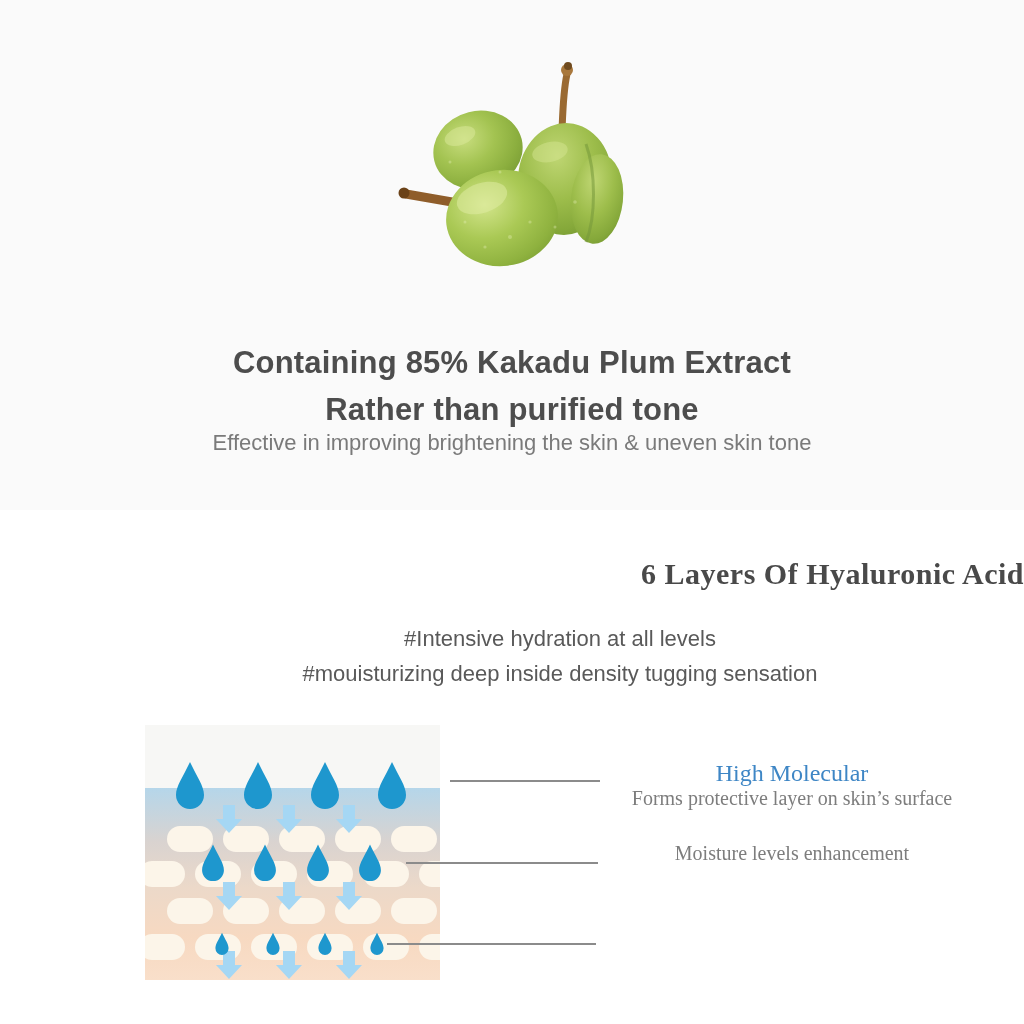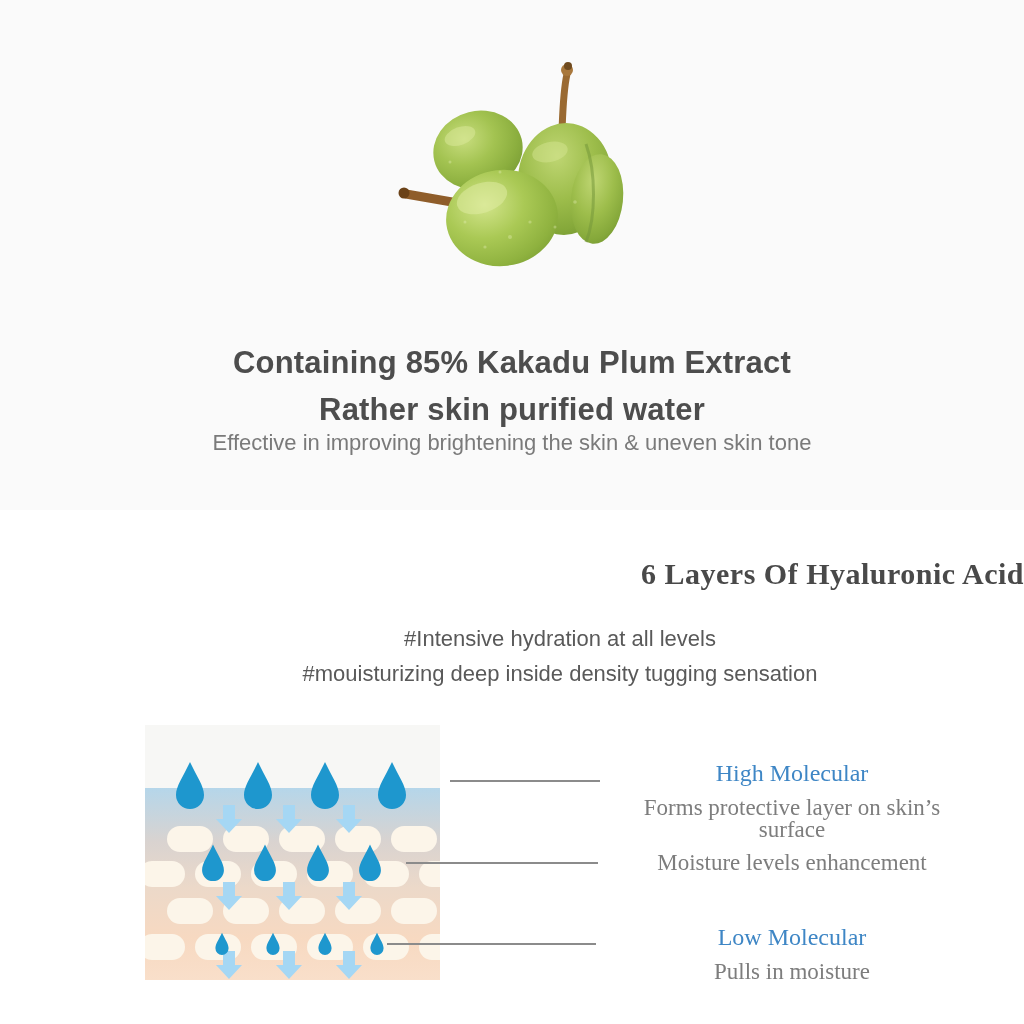--- a/index.html
+++ b/index.html
@@ -32,21 +32,21 @@
   .skin-diagram-svg{position:absolute;left:145px;top:725px;width:295px;height:255px;}
   .connector{position:absolute;height:2px;background:#8b8b8b;}
   .connector.high{left:450px;top:780px;width:150px;}
   .connector.medium{left:406px;top:862px;width:192px;}
   .connector.low{left:387px;top:943px;width:209px;}
   .layer-label{position:absolute;left:612px;width:360px;font-family:"Liberation Serif","DejaVu Serif",serif;text-align:center;}
   .layer-label.high{top:759px;}
   .layer-label.medium{top:842px;}
   .layer-label.low{top:923px;}
   .layer-title{font-size:24px;color:#3e86c5;line-height:28px;}
-  .layer-desc{font-size:23px;color:#7d7d7d;line-height:22px;margin-top:10px;}
+  .layer-desc{font-size:20px;color:#7d7d7d;line-height:22px;}
 </style>
 </head>
 <body>
 
 <div class="page">
 
   <div class="section-top"></div>
 
   <svg class="plums-svg" viewBox="0 0 280 244">
     <defs>
@@ -99,21 +99,21 @@
       <circle cx="75" cy="170" r="1.5"></circle>
         <circle cx="185" cy="150" r="1.8"></circle>
         <circle cx="165" cy="175" r="1.5"></circle>
       <circle cx="110" cy="120" r="1.5"></circle>
         <circle cx="60" cy="110" r="1.5"></circle>
     </g>
   </svg>
 
   <div class="main-heading">
     <div>Containing 85% Kakadu Plum Extract</div>
-    <div>Rather skin purified water</div>
+    <div>Rather than purified tone</div>
   </div>
 
   <div class="subtitle">Effective in improving brightening the skin &amp; uneven skin tone</div>
 
   <div class="serif-heading">6 Layers Of Hyaluronic Acid</div>
 
   <div class="hashtags">
     <div>#Intensive hydration at all levels</div>
     <div>#mouisturizing deep inside density tugging sensation</div>
   </div>
@@ -214,18 +214,14 @@
   <div class="connector medium"></div>
   <div class="connector low"></div>
 
   <div class="layer-label high">
     <div class="layer-title">High Molecular</div>
     <div class="layer-desc">Forms protective layer on skin’s surface</div>
   </div>
   <div class="layer-label medium">
     <div class="layer-desc">Moisture levels enhancement</div>
   </div>
-  <div class="layer-label low">
-    <div class="layer-title">Low Molecular</div>
-    <div class="layer-desc">Pulls in moisture</div>
-  </div>
 
 </div>
 
 </body></html>

